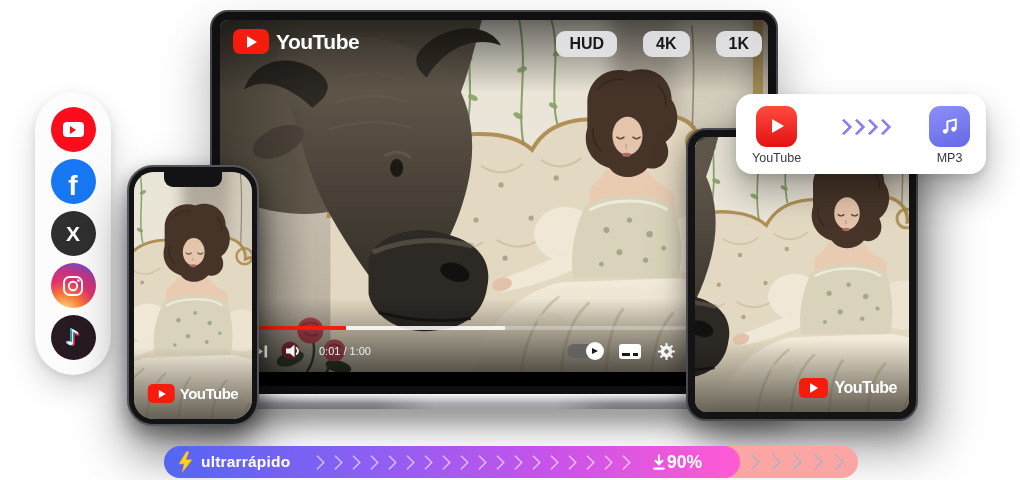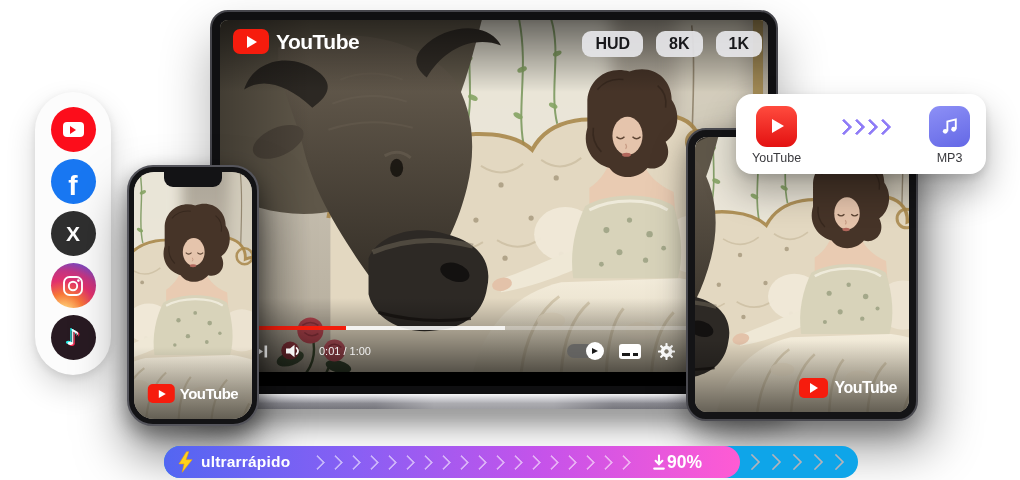--- a/index.html
+++ b/index.html
@@ -43,21 +43,21 @@
   
   .yt-logo{position:absolute;display:flex;align-items:center;gap:7px;color:#fff;font-weight:700;z-index:4;}
   .yt-logo .wordmark{letter-spacing:-0.5px;}
   .yt-badge{background:#f61c0d;display:flex;align-items:center;justify-content:center;}
   .tri{display:block;width:0;height:0;border-style:solid;border-color:transparent;border-left-color:#fff;}
   .lap-logo{left:13px;top:9px;font-size:21px;}
   .lap-logo .yt-badge{width:36px;height:25px;border-radius:7px;}
   .lap-logo .tri{border-width:6px 0 6px 10px;margin-left:2px;}
 
   
-  .quality-badges{position:absolute;top:11px;right:6px;display:flex;gap:13px;z-index:4;}
+  .quality-badges{position:absolute;top:11px;right:6px;display:flex;gap:26px;z-index:4;}
   .badge{background:rgba(229,229,232,.93);color:#18181b;font-weight:700;font-size:16px;
     padding:4px 13px;border-radius:9px;cursor:pointer;}
 
   
   .controls{position:absolute;left:0;right:0;bottom:14px;height:46px;z-index:5;}
   .progress{position:absolute;left:0;right:0;top:0;height:4px;display:flex;background:rgba(255,255,255,.28);cursor:pointer;}
   .p-played{width:23%;background:#f21d0d;}
   .p-buffer{width:29%;background:rgba(255,255,255,.82);}
   .ctl-left{position:absolute;left:34px;top:4px;bottom:0;display:flex;align-items:center;gap:17px;}
   .ctl-right{position:absolute;right:56px;top:4px;bottom:0;display:flex;align-items:center;gap:17px;}
@@ -103,21 +103,21 @@
   .app-yt{background:linear-gradient(180deg,#ff4b3e,#e31111);}
   .app-yt .tri{border-width:7px 0 7px 12px;margin-left:2px;}
   .arrows{display:flex;align-items:center;color:#8F7CF7;margin:0 4px 16px 2px;}
   .arrows .chev{width:9px;height:9px;border-width:3px;margin-right:1px;}
   .app-mp4{background:linear-gradient(160deg,#9C8CFA,#6E52EE);}
   .mp4-circle{width:24px;height:24px;border:2.5px solid #fff;border-radius:50%;display:flex;align-items:center;justify-content:center;}
   .mp4-circle .tri{border-width:4.5px 0 4.5px 7px;margin-left:2px;}
   .app-mp3{background:linear-gradient(160deg,#8D90F6,#6468E6);}
 
   
-  .speed-banner{position:absolute;left:164px;top:446px;width:694px;height:32px;border-radius:16px;background:#0ea5e9;z-index:9;}
+  .speed-banner{position:absolute;left:164px;top:446px;width:694px;height:32px;border-radius:16px;background:#fca5a5;z-index:9;}
   .track-chevrons{position:absolute;right:16px;top:50%;transform:translateY(-50%);display:flex;gap:9px;color:#b3b3ba;}
   .track-chevrons .chev{width:10px;height:10px;border-width:2.6px;}
   .speed-fill{position:absolute;left:0;top:0;bottom:0;width:83%;border-radius:16px;
     background:linear-gradient(90deg,#5366F2 0%,#8A5FF4 34%,#C653EA 66%,#FF5BD3 100%);
     display:flex;align-items:center;padding:0 14px;box-sizing:border-box;gap:8px;color:#fff;}
   .speed-label{font-size:15.5px;font-weight:700;letter-spacing:.2px;}
   .fill-chevrons{flex:1;display:flex;justify-content:center;align-items:center;gap:7px;color:rgba(255,255,255,.55);margin:0 6px;}
   .fill-chevrons .chev{width:9px;height:9px;border-width:2.5px;}
   .dl-group{display:flex;align-items:center;gap:0;margin-right:24px;}
   .pct{font-size:17.5px;font-weight:800;}
@@ -315,21 +315,21 @@
 
       <div class="yt-logo lap-logo">
         <span class="yt-badge">
             <i class="tri"></i>
           </span>
         <span class="wordmark">YouTube</span>
       </div>
 
       <div class="quality-badges">
         <span class="badge">HUD</span>
-        <span class="badge">8K</span>
+        <span class="badge">4K</span>
         <span class="badge">1K</span>
       </div>
 
       <div class="controls">
         <div class="progress">
           <span class="p-played"></span>
           <span class="p-buffer"></span>
         </div>
         <div class="ctl-left">
           <button class="ctl-btn">

